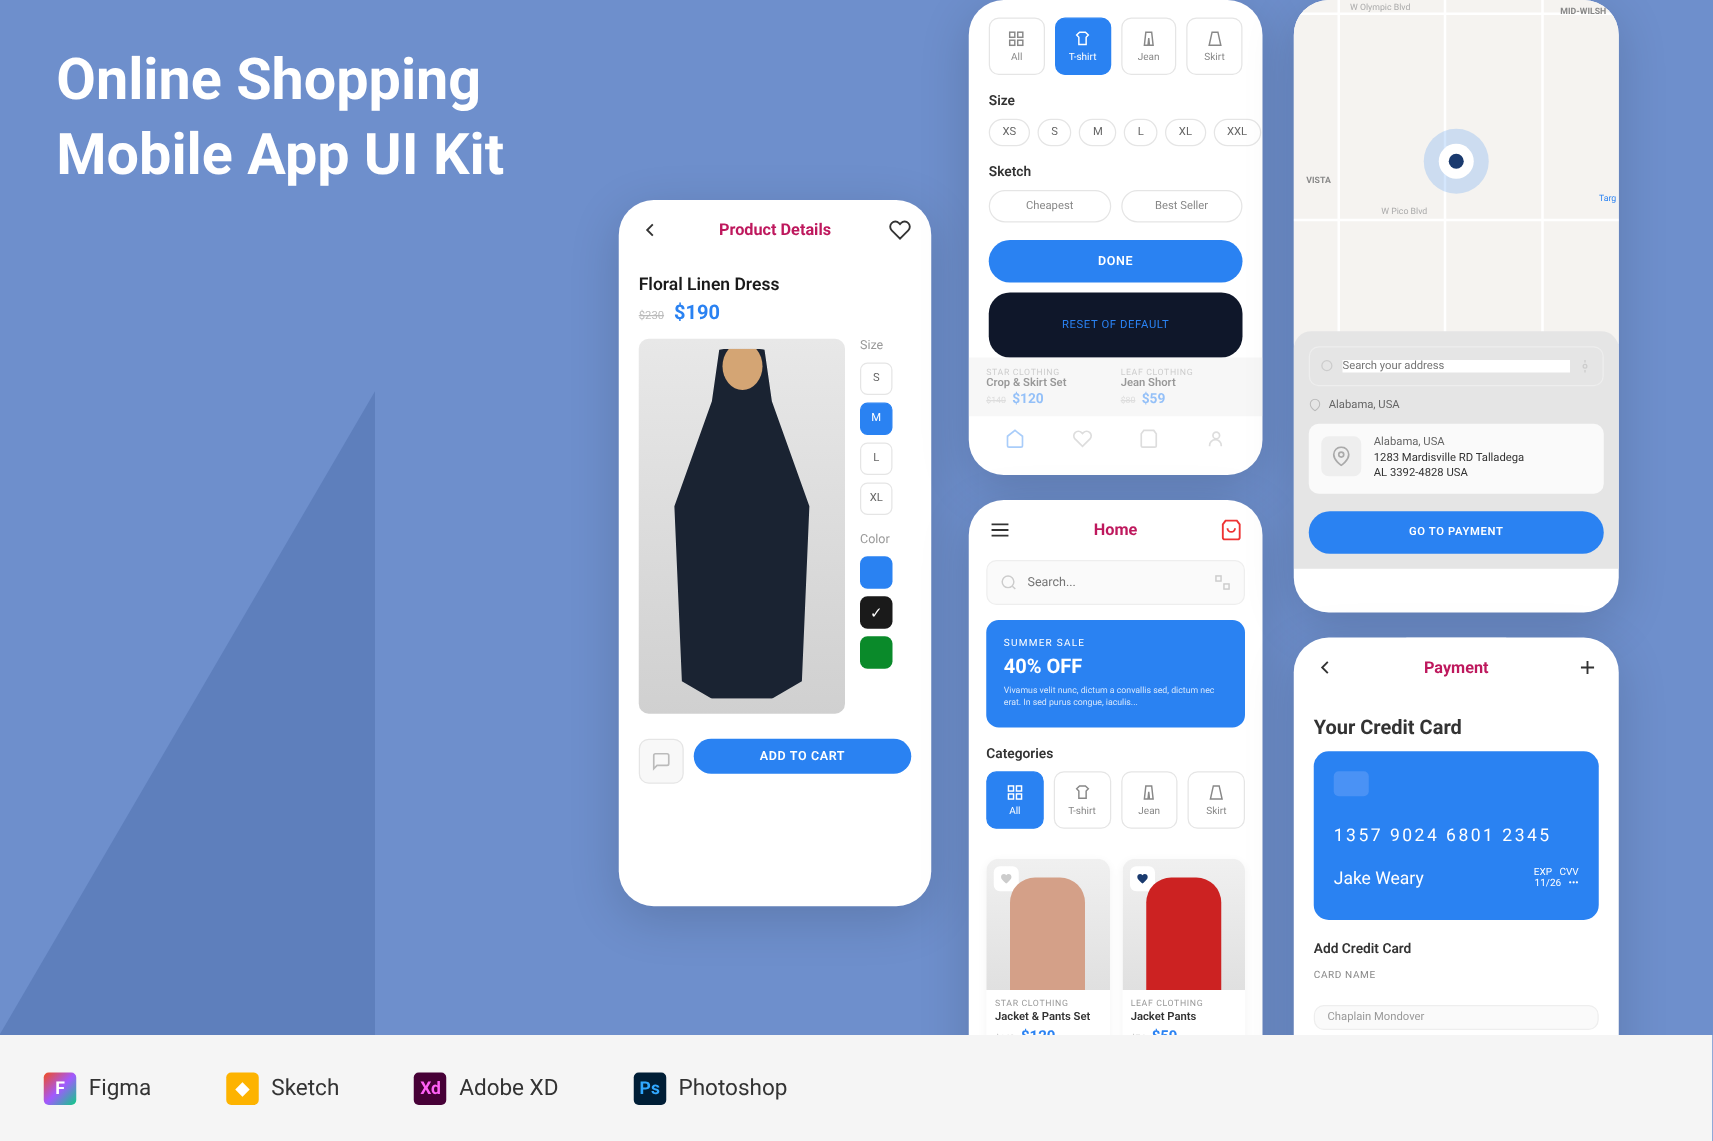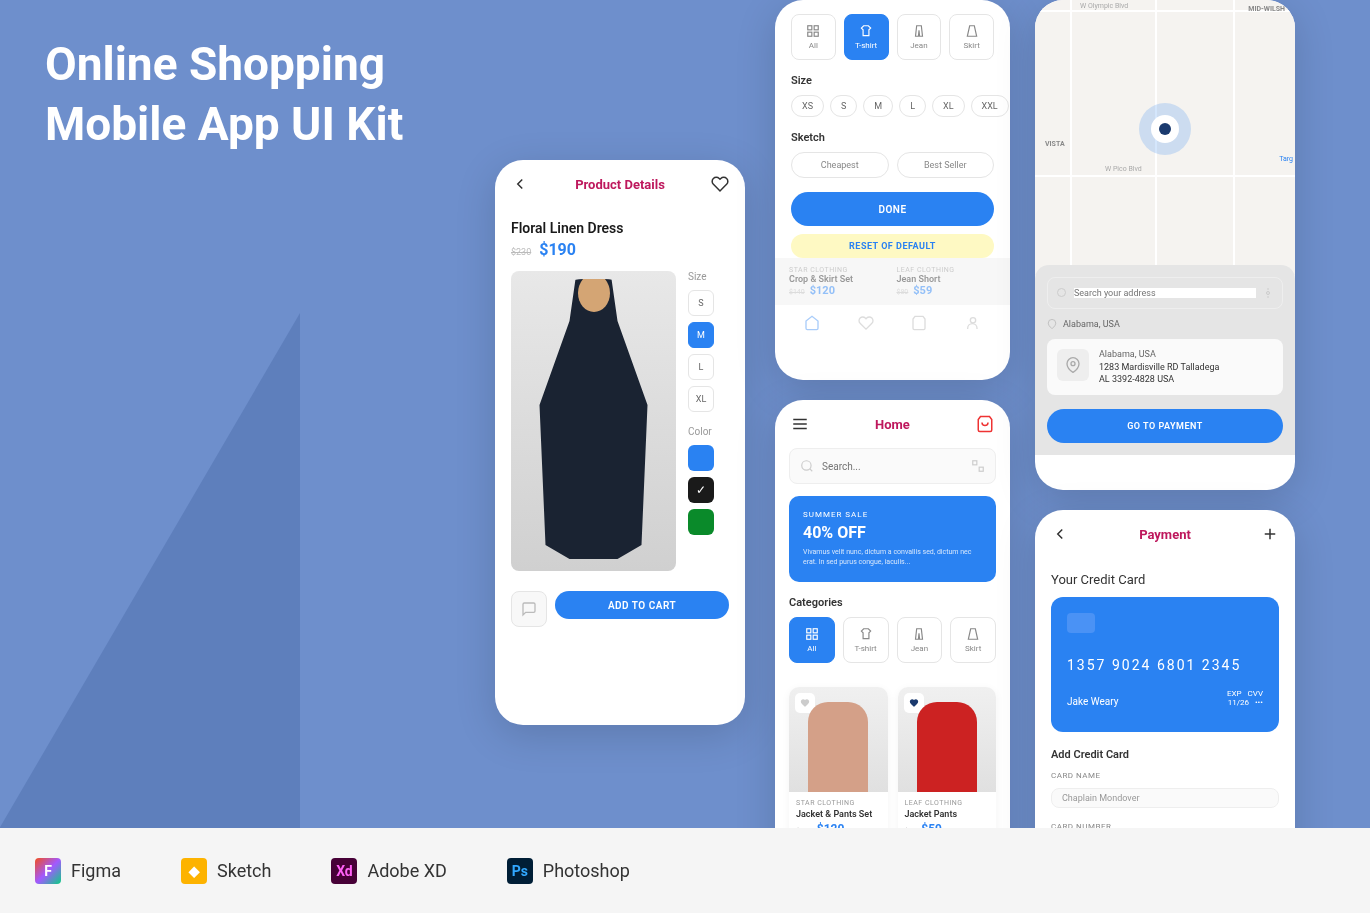--- a/index.html
+++ b/index.html
@@ -45,21 +45,21 @@
 .cat-row{display:flex;gap:8px;margin-bottom:14px}
 .cat-btn{flex:1;height:46px;border:1px solid #e5e5e5;border-radius:8px;background:#fff;display:flex;flex-direction:column;align-items:center;justify-content:center;gap:3px;font-size:8px;color:#888;cursor:pointer}
 .cat-btn.active{background:#2a82f2;color:#fff;border-color:#2a82f2}
 .cat-icon{width:14px;height:14px}
 .size-label{font-size:11px;color:#333;font-weight:600;margin-bottom:8px}
 .size-row{display:flex;gap:6px;margin-bottom:14px}
 .size-pill{padding:5px 10px;border:1px solid #e5e5e5;border-radius:14px;font-size:9px;color:#666;cursor:pointer;background:#fff}
 .search-row{display:flex;gap:8px;margin-bottom:14px}
 .search-pill{flex:1;padding:7px;border:1px solid #e5e5e5;border-radius:14px;text-align:center;font-size:9px;color:#888;cursor:pointer;background:#fff}
 .done-btn{width:100%;height:34px;background:#2a82f2;color:#fff;border:none;border-radius:17px;font-size:10px;font-weight:600;letter-spacing:.5px;cursor:pointer;margin-bottom:8px}
-.reset-btn{width:100%;height:24px;background:#fef9c3;color:#2a82f2;border:none;border-radius:17px;font-size:9px;font-weight:700;letter-spacing:.5px;cursor:pointer}
+.reset-btn{width:100%;height:52px;background:#0f172a;color:#2a82f2;border:none;border-radius:17px;font-size:9px;font-weight:400;letter-spacing:.5px;cursor:pointer}
 .dim-products{padding:8px 14px;background:#f0f0f0;opacity:.5;display:flex;gap:8px}
 .dim-card{flex:1}
 .dim-brand{font-size:7px;color:#999;letter-spacing:.5px}
 .dim-name{font-size:9px;font-weight:600;color:#333}
 .dim-row{display:flex;gap:5px;align-items:baseline}
 .dim-old{font-size:7px;color:#bbb;text-decoration:line-through}
 .dim-price{font-size:11px;font-weight:700;color:#2a82f2}
 .nav-bar{display:flex;justify-content:space-around;padding:10px;opacity:.4}
 .nav-icon{width:16px;height:16px;color:#aaa}
 .search-box{margin:0 14px 12px;height:36px;border:1px solid #eee;border-radius:8px;display:flex;align-items:center;padding:0 10px;gap:8px;background:#fafafa}
@@ -87,29 +87,29 @@
 .addr-card{background:#e5e5e5;border-radius:14px 14px 0 0;margin-top:-10px;padding:12px;position:relative}
 .addr-search{height:32px;border:1px solid #eee;border-radius:8px;display:flex;align-items:center;padding:0 8px;gap:6px;margin-bottom:10px}
 .addr-search input{flex:1;border:none;font-size:9px;color:#999;outline:none}
 .loc-row{display:flex;align-items:center;gap:6px;font-size:9px;color:#666;margin-bottom:10px}
 .addr-detail{display:flex;gap:10px;background:#fafafa;border-radius:8px;padding:10px}
 .addr-pin{width:32px;height:32px;background:#eee;border-radius:6px;display:flex;align-items:center;justify-content:center}
 .addr-text{flex:1}
 .addr-city{font-size:9px;color:#666;margin-bottom:3px}
 .addr-line{font-size:9px;color:#333;line-height:1.3}
 .pay-btn{width:100%;height:34px;background:#2a82f2;color:#fff;border:none;border-radius:17px;font-size:9px;font-weight:600;letter-spacing:.5px;cursor:pointer;margin-top:14px}
-.card-label{font-size:13px;font-weight:400;color:#333;padding:14px 16px 10px}
+.card-label{font-size:16px;font-weight:700;color:#333;padding:14px 16px 10px}
 .credit-card{margin:0 16px 16px;background:#2a82f2;border-radius:12px;padding:16px;color:#fff;height:135px;position:relative}
 .chip{width:28px;height:20px;background:#4a92f5;border-radius:4px}
 .card-num{font-size:14px;letter-spacing:2px;margin-top:24px}
 .card-bottom{display:flex;justify-content:space-between;align-items:flex-end;margin-top:16px}
-.card-holder{font-size:10px}
+.card-holder{font-size:14px}
 .card-exp{text-align:right;font-size:8px}
 .add-card-label{font-size:11px;font-weight:600;color:#333;padding:0 16px 10px}
-.field-label{font-size:8px;color:#888;letter-spacing:.5px;padding:0 16px;margin-bottom:8px}
+.field-label{font-size:8px;color:#888;letter-spacing:.5px;padding:0 16px;margin-bottom:20px}
 .field-input{margin:0 16px 14px;height:20px;border:1px solid #eee;border-radius:8px;padding:0 10px;font-size:9px;color:#999;background:#fafafa;display:flex;align-items:center}
 .field-row{display:flex;padding:0 16px;gap:60px}
 .figure{position:absolute;bottom:0;left:50%;transform:translateX(-50%)}
 </style>
 </head>
 <body>
 
 <div class="triangle"></div>
 <div class="title" style="white-space:pre-line">Online Shopping
 Mobile App UI Kit</div>

